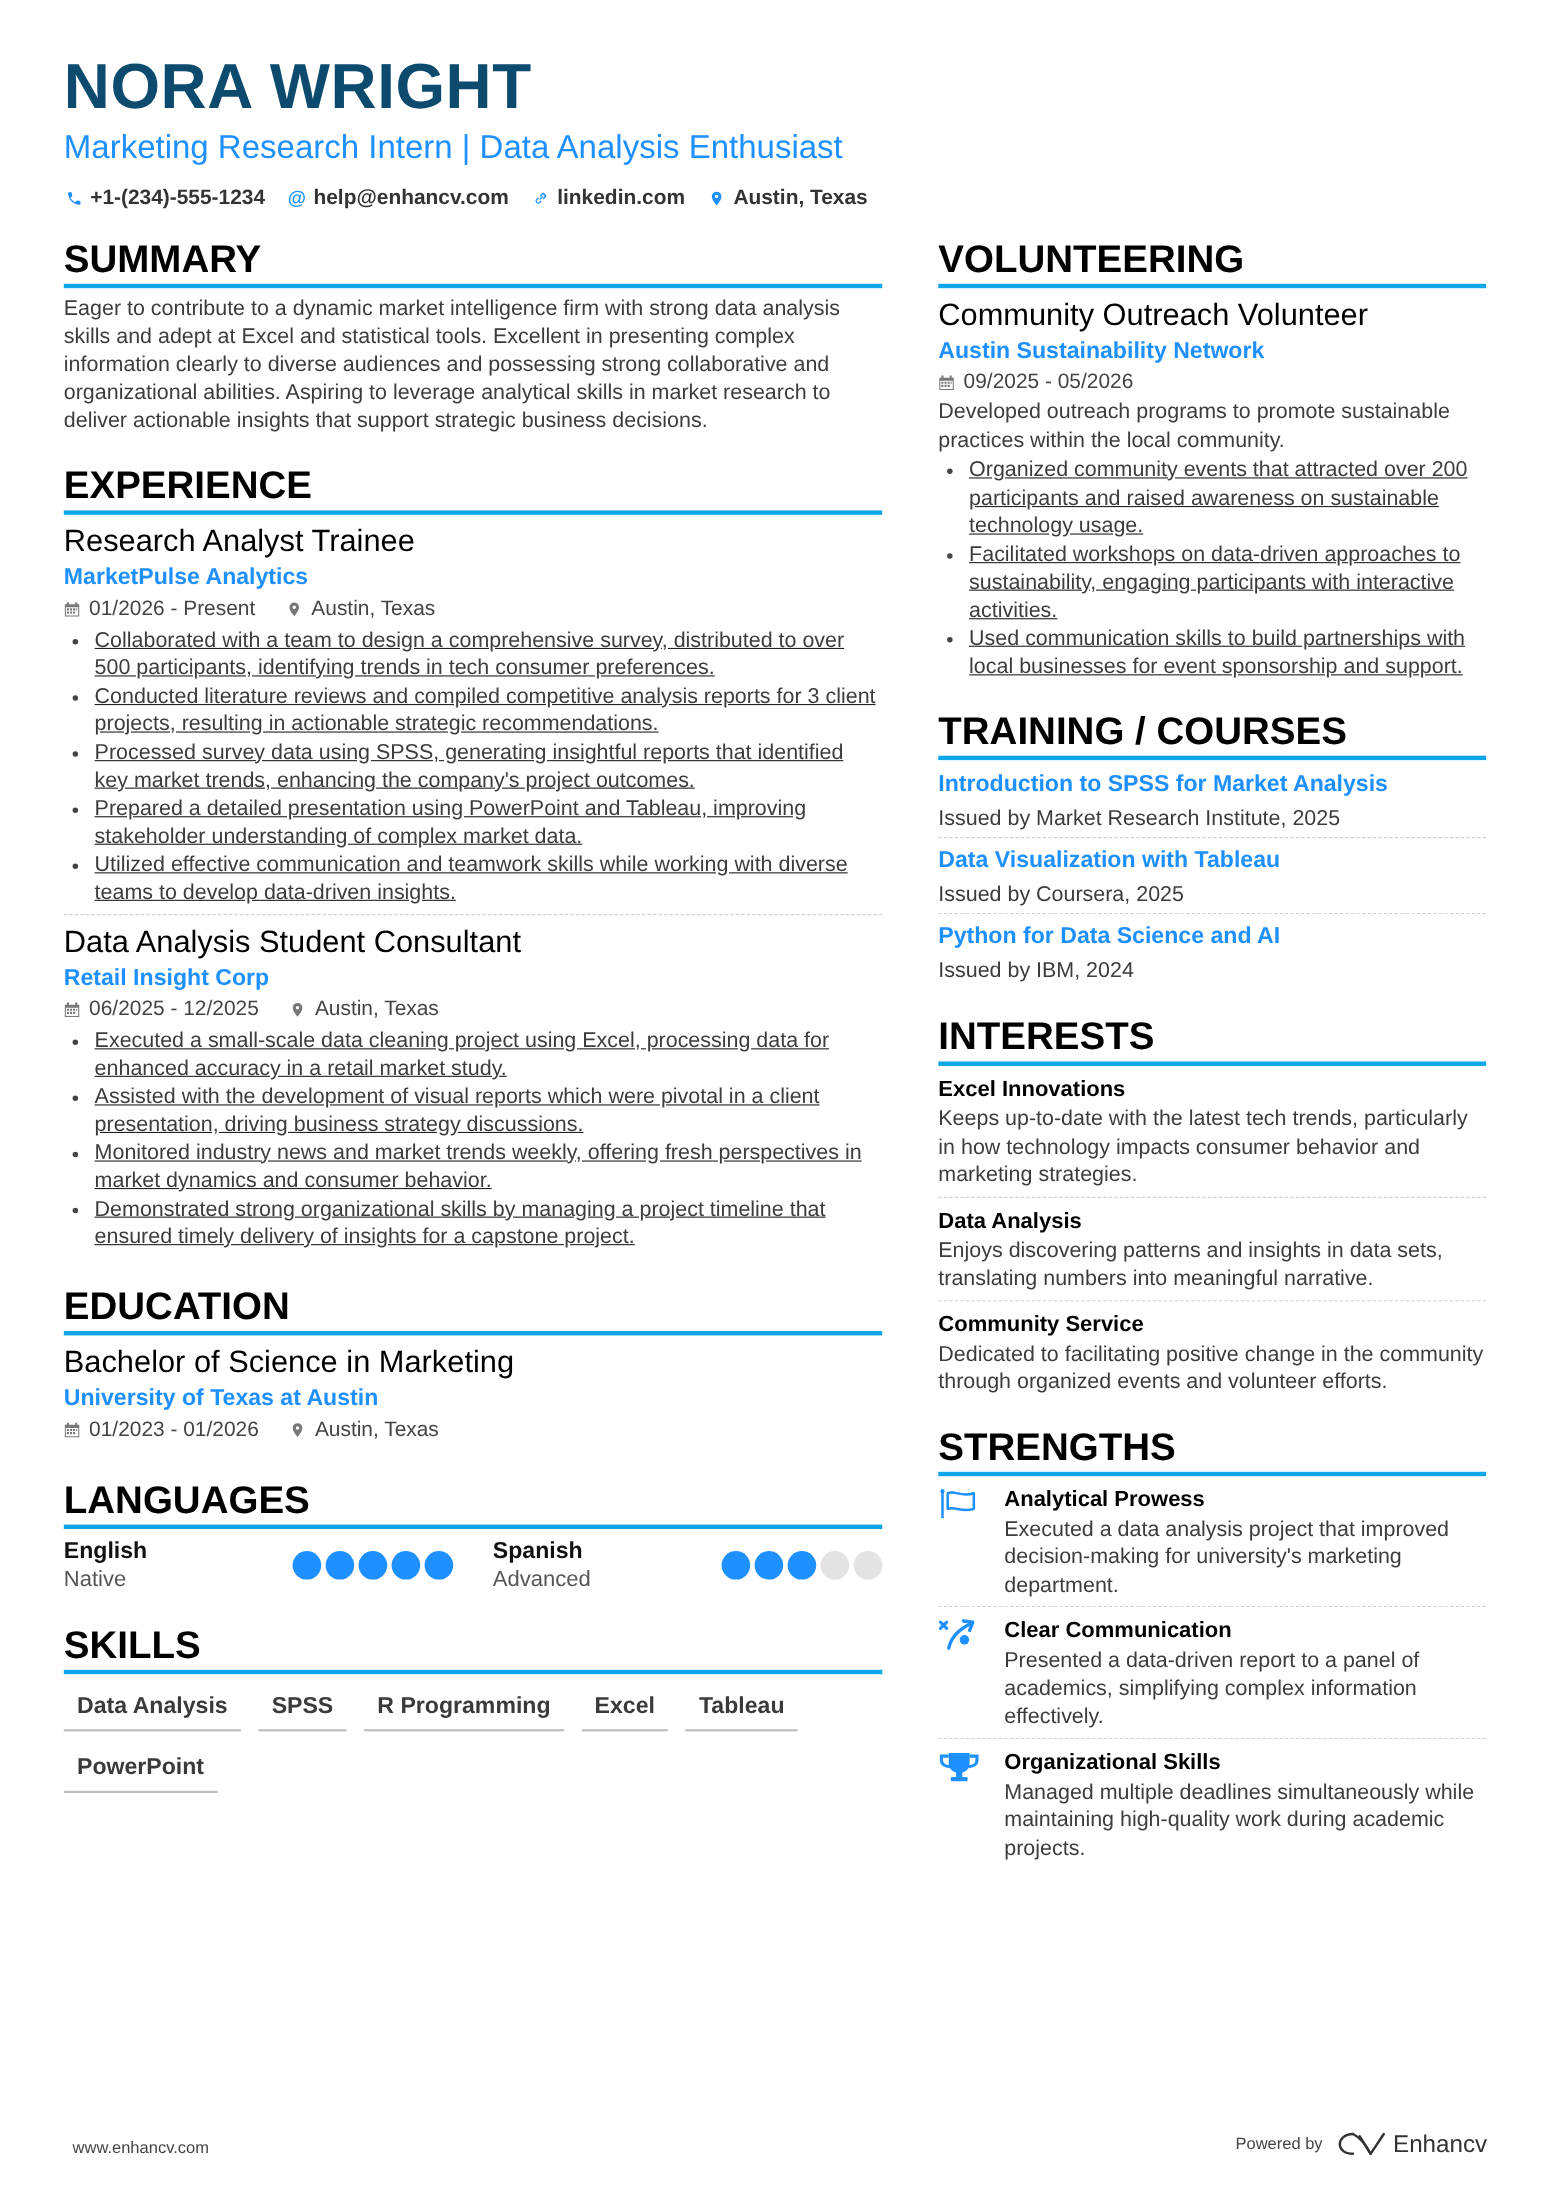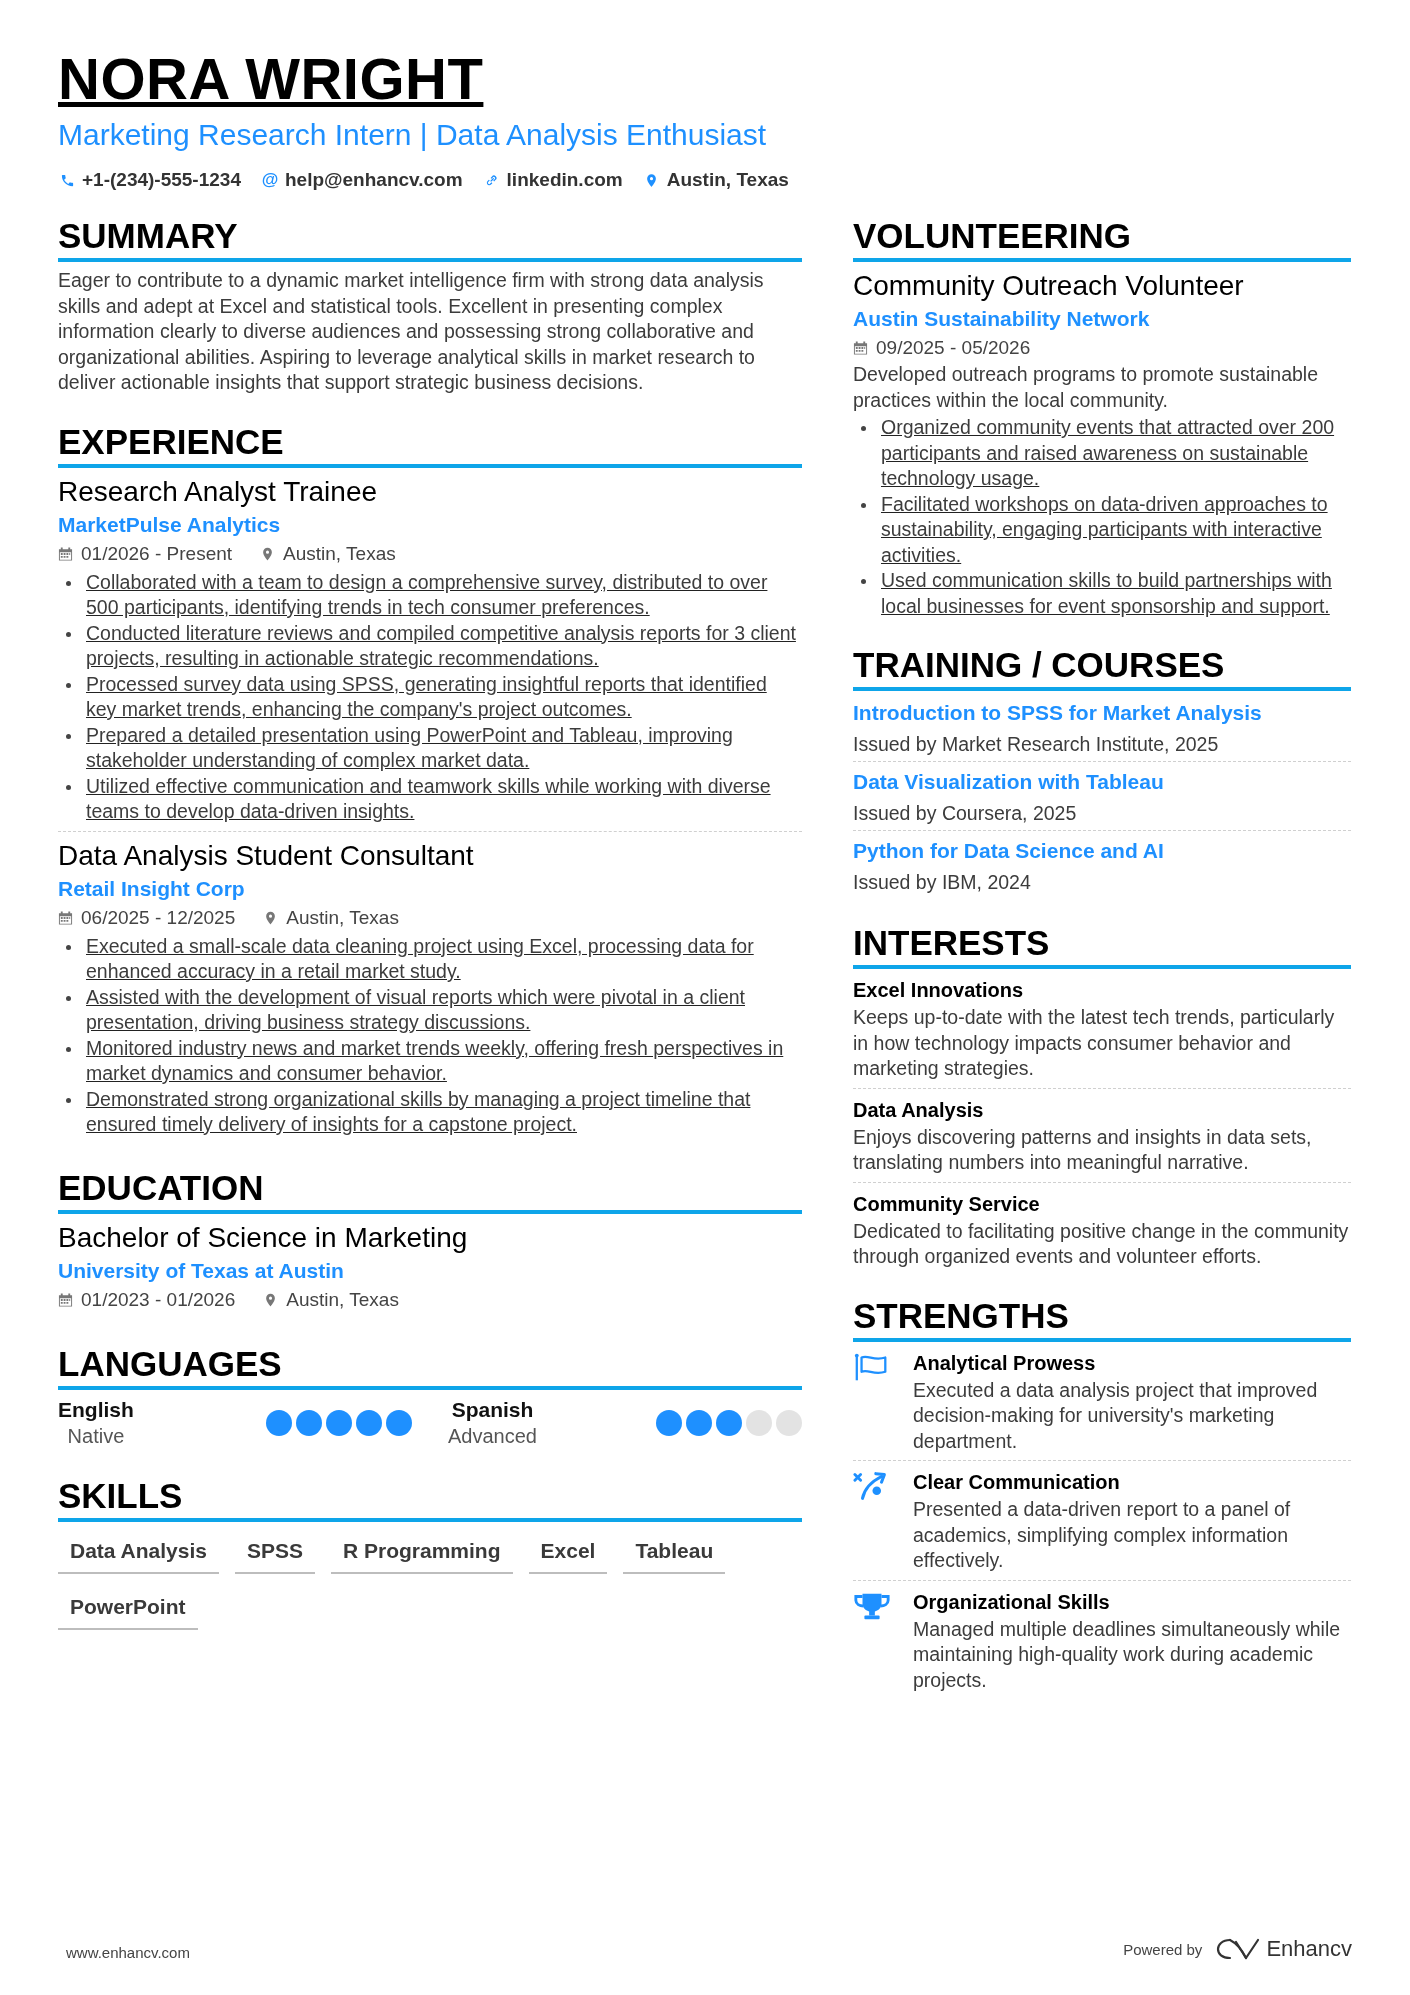--- a/index.html
+++ b/index.html
@@ -7,21 +7,21 @@
   body {
     font-family: "Liberation Sans", "DejaVu Sans", sans-serif;
     color: #222;
     position: relative;
     overflow: hidden;
   }
   .page { position: absolute; left: 0; top: 0; width: 1410px; height: 1995px; }
 
   
   .header { position: absolute; left: 58px; top: 44px; width: 1300px; }
-  .name { font-size: 58px; font-weight: 700; color: #000000; letter-spacing: 0.5px; line-height: 70px; text-decoration: underline; }
+  .name { font-size: 58px; font-weight: 700; color: #0c4a6e; letter-spacing: 0.5px; line-height: 70px; }
   .headline { font-size: 30px; font-weight: 400; color: #1e90ff; line-height: 38px; margin-top: 2px; }
   .contacts { display: flex; gap: 20px; margin-top: 14px; font-size: 19px; font-weight: 700; color: #333; line-height: 24px; }
   .contact { display: flex; align-items: center; gap: 6px; }
   .contact .ic { color: #1e90ff; font-size: 17px; width: 18px; display: inline-flex; justify-content: center; }
   .contact .ic svg { width: 15px; height: 15px; fill: #1e90ff; }
 
   
   .col-left { position: absolute; left: 58px; top: 216px; width: 744px; }
   .col-right { position: absolute; left: 853px; top: 216px; width: 498px; }
 
@@ -39,21 +39,21 @@
   .meta-item { display: flex; align-items: center; gap: 8px; }
   .meta-item svg { width: 15px; height: 16px; fill: #777; }
 
   ul.bullets { list-style: none; margin-top: 2px; text-decoration: underline; }
   ul.bullets li { position: relative; padding-left: 28px; font-size: 19.5px; line-height: 25.5px; color: #3c3c3c; }
   ul.bullets li::before { content: ""; position: absolute; left: 8px; top: 11px; width: 5px; height: 5px; border-radius: 50%; background: #444; }
 
   .dash-sep { border-bottom: 1.5px dashed #d0d0d0; margin: 6px 0 6px; }
 
   
-  .lang-row { display: flex; justify-content: space-between; margin-top: 4px; text-align: center; }
+  .lang-row { display: flex; justify-content: space-between; margin-top: 4px; }
   .lang { display: flex; width: 354px; justify-content: space-between; align-items: center; }
   .lang-name { font-size: 21px; font-weight: 700; color: #111; line-height: 27px; }
   .lang-level { font-size: 20px; color: #555; line-height: 27px; }
   .dots { display: flex; gap: 4px; }
   .dot { width: 26px; height: 26px; border-radius: 50%; background: #1e90ff; }
   .dot.off { background: #e3e3e3; }
 
   
   .skills { display: flex; flex-wrap: wrap; gap: 14px 16px; margin-top: 10px; }
   .skill { font-size: 21px; font-weight: 700; color: #3a3a3a; padding: 6px 12px 8px 12px; border-bottom: 2px solid #bdbdbd; line-height: 26px; }

